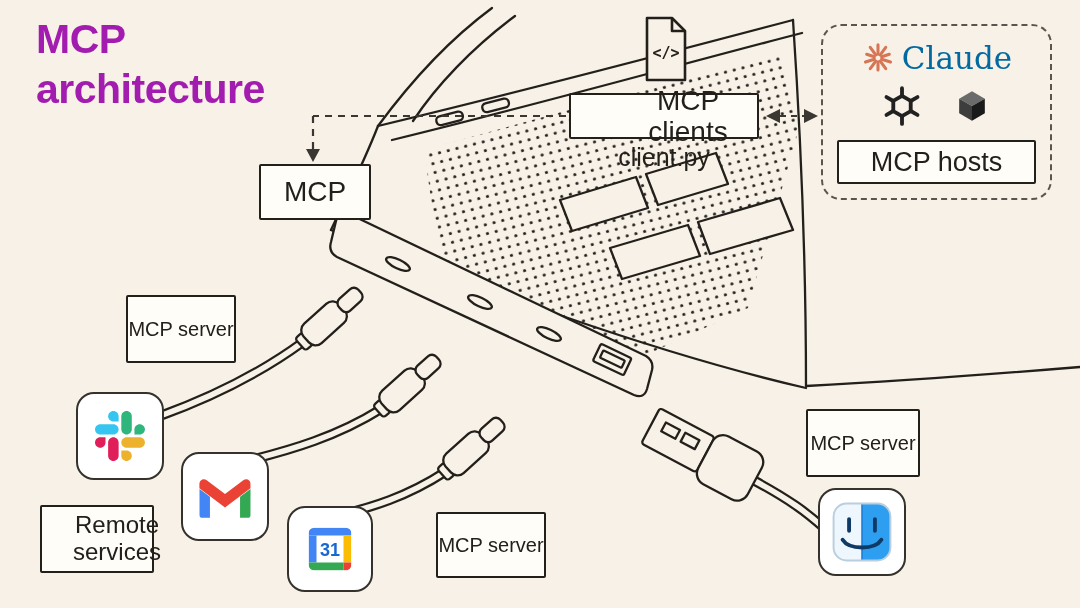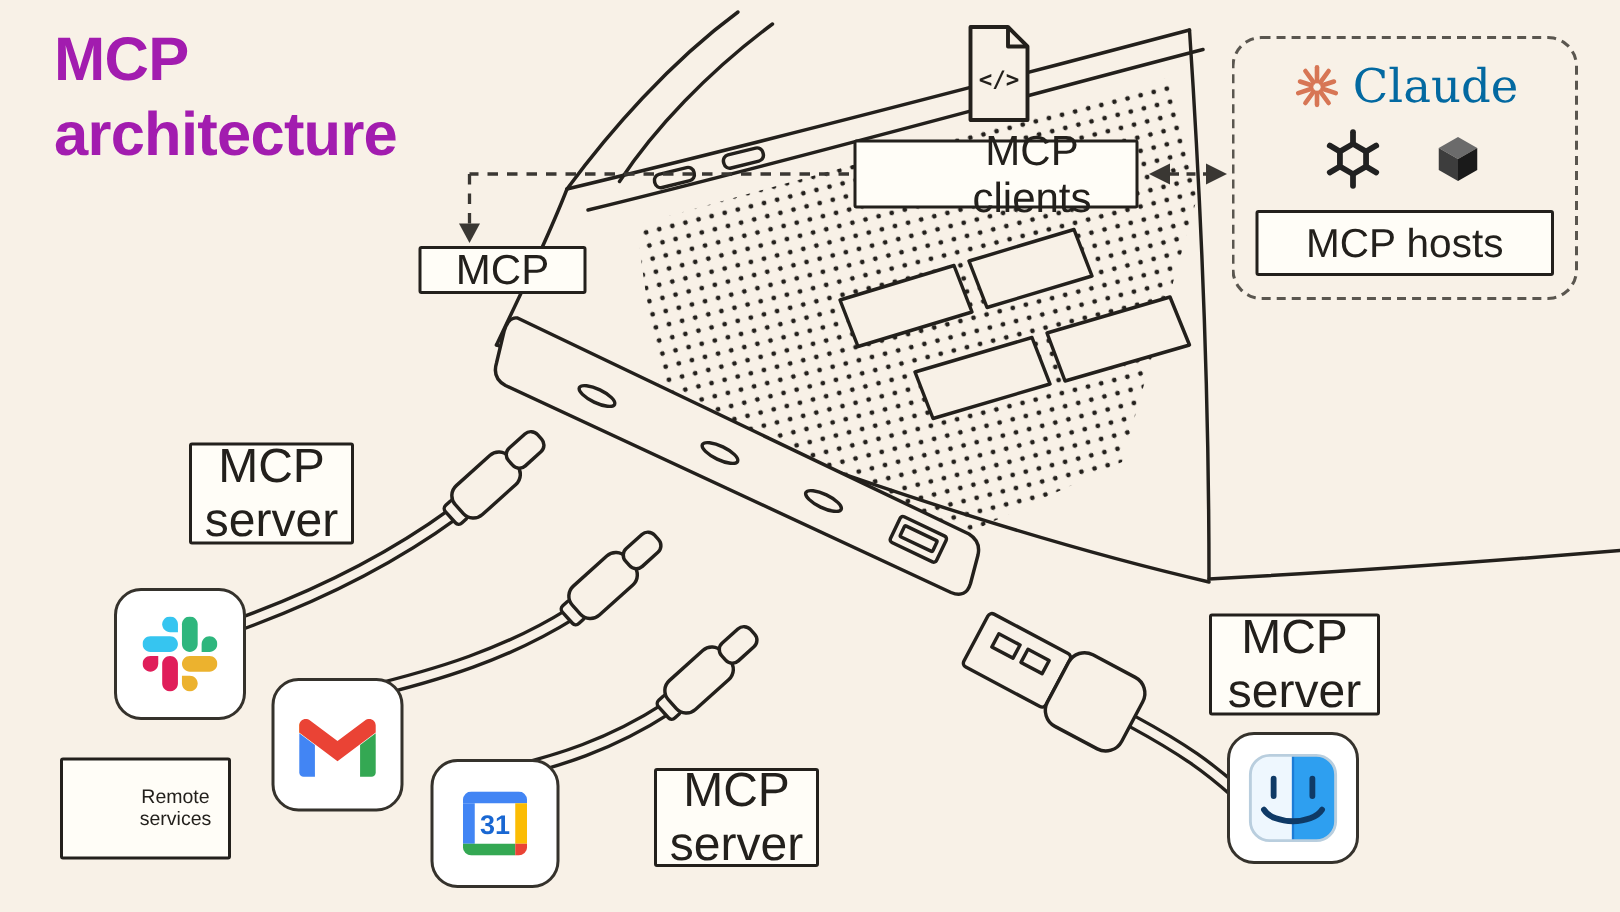--- a/index.html
+++ b/index.html
@@ -4,22 +4,22 @@
 <style>
   html,body{margin:0;padding:0;background:#e9e4da;}
   .canvas{position:relative;width:1080px;height:608px;background:#f8f1e7;overflow:hidden;
           font-family:"Liberation Sans",sans-serif;color:#23201c;}
   .art{position:absolute;left:0;top:0;width:1080px;height:608px;}
   .title{position:absolute;left:36px;top:14px;width:300px;margin:0;
          font-size:41px;font-weight:600;letter-spacing:-0.5px;line-height:1.22;color:#a21caf;}
   .box{position:absolute;display:flex;align-items:center;justify-content:center;text-align:center;
        background:#fffdf7;border:2px solid #23201c;border-radius:2px;box-sizing:border-box;
        line-height:1.12;font-size:28px;font-weight:500;}
-  .f24{font-size:32px;}
-  .f20{font-size:13px;padding-left:40px;}
+  .f24{font-size:20px;}
+  .f20{font-size:24px;padding-left:40px;}
   .sub{position:absolute;font-size:25px;text-align:center;}
   .card{position:absolute;background:#ffffff;border:2px solid #35322c;border-radius:18px;
         display:flex;align-items:center;justify-content:center;box-sizing:border-box;}
   .hosts{position:absolute;left:821px;top:24px;width:231px;height:176px;
          border:2.5px dashed #5a564f;border-radius:20px;box-sizing:border-box;}
   .claude-row{position:absolute;left:0;top:14px;width:100%;display:flex;align-items:center;justify-content:center;gap:7px;}
   .claude-word{font-family:"DejaVu Serif",serif;font-size:31px;font-weight:500;color:#0369a1;}
   .logo-row{position:absolute;left:0;top:58px;width:100%;display:flex;align-items:center;justify-content:center;gap:26px;}
   .hosts-inner-box{left:14px;top:114px;width:199px;height:44px;font-size:27px;}
   .fileicon{position:absolute;left:642px;top:16px;}
@@ -125,22 +125,23 @@
 
   <h1 class="title">MCP architecture</h1>
 
   <svg class="fileicon" width="48" height="66" viewBox="0 0 48 66">
     <path d="M5,2 H30 L43,15 V64 H5 Z" fill="#f8f1e7" stroke="#23201c" stroke-width="2.6" stroke-linejoin="round"></path>
     <path d="M30,2 V15 H43" fill="none" stroke="#23201c" stroke-width="2.6" stroke-linejoin="round"></path>
     <text x="24" y="42" text-anchor="middle" font-family="DejaVu Sans Mono, monospace" font-size="15" font-weight="bold" fill="#23201c">&lt;/&gt;</text>
   </svg>
 
   <div class="box" style="left:569px;top:93px;width:190px;height:46px;padding-left:48px;">MCP clients</div>
-
-  <div class="box" style="left:259px;top:164px;width:112px;height:32px;margin-left:20px;">MCP</div>
+  <div class="sub" style="left:569px;top:143px;width:190px;">client.py</div>
+
+  <div class="box" style="left:259px;top:164px;width:112px;height:56px;">MCP</div>
 
   <div class="hosts">
     <div class="claude-row">
       <svg width="34" height="34" viewBox="-20 -20 40 40">
         <g stroke="#d77655" stroke-width="3.6" stroke-linecap="round">
           <line x1="0" y1="-4.5" x2="0" y2="-15.5"></line>
           <line x1="0" y1="-4.5" x2="0" y2="-15.5" transform="rotate(36)"></line>
           <line x1="0" y1="-4.5" x2="0" y2="-14" transform="rotate(72)"></line>
           <line x1="0" y1="-4.5" x2="0" y2="-15.5" transform="rotate(108)"></line>
           <line x1="0" y1="-4.5" x2="0" y2="-15.5" transform="rotate(144)"></line>

